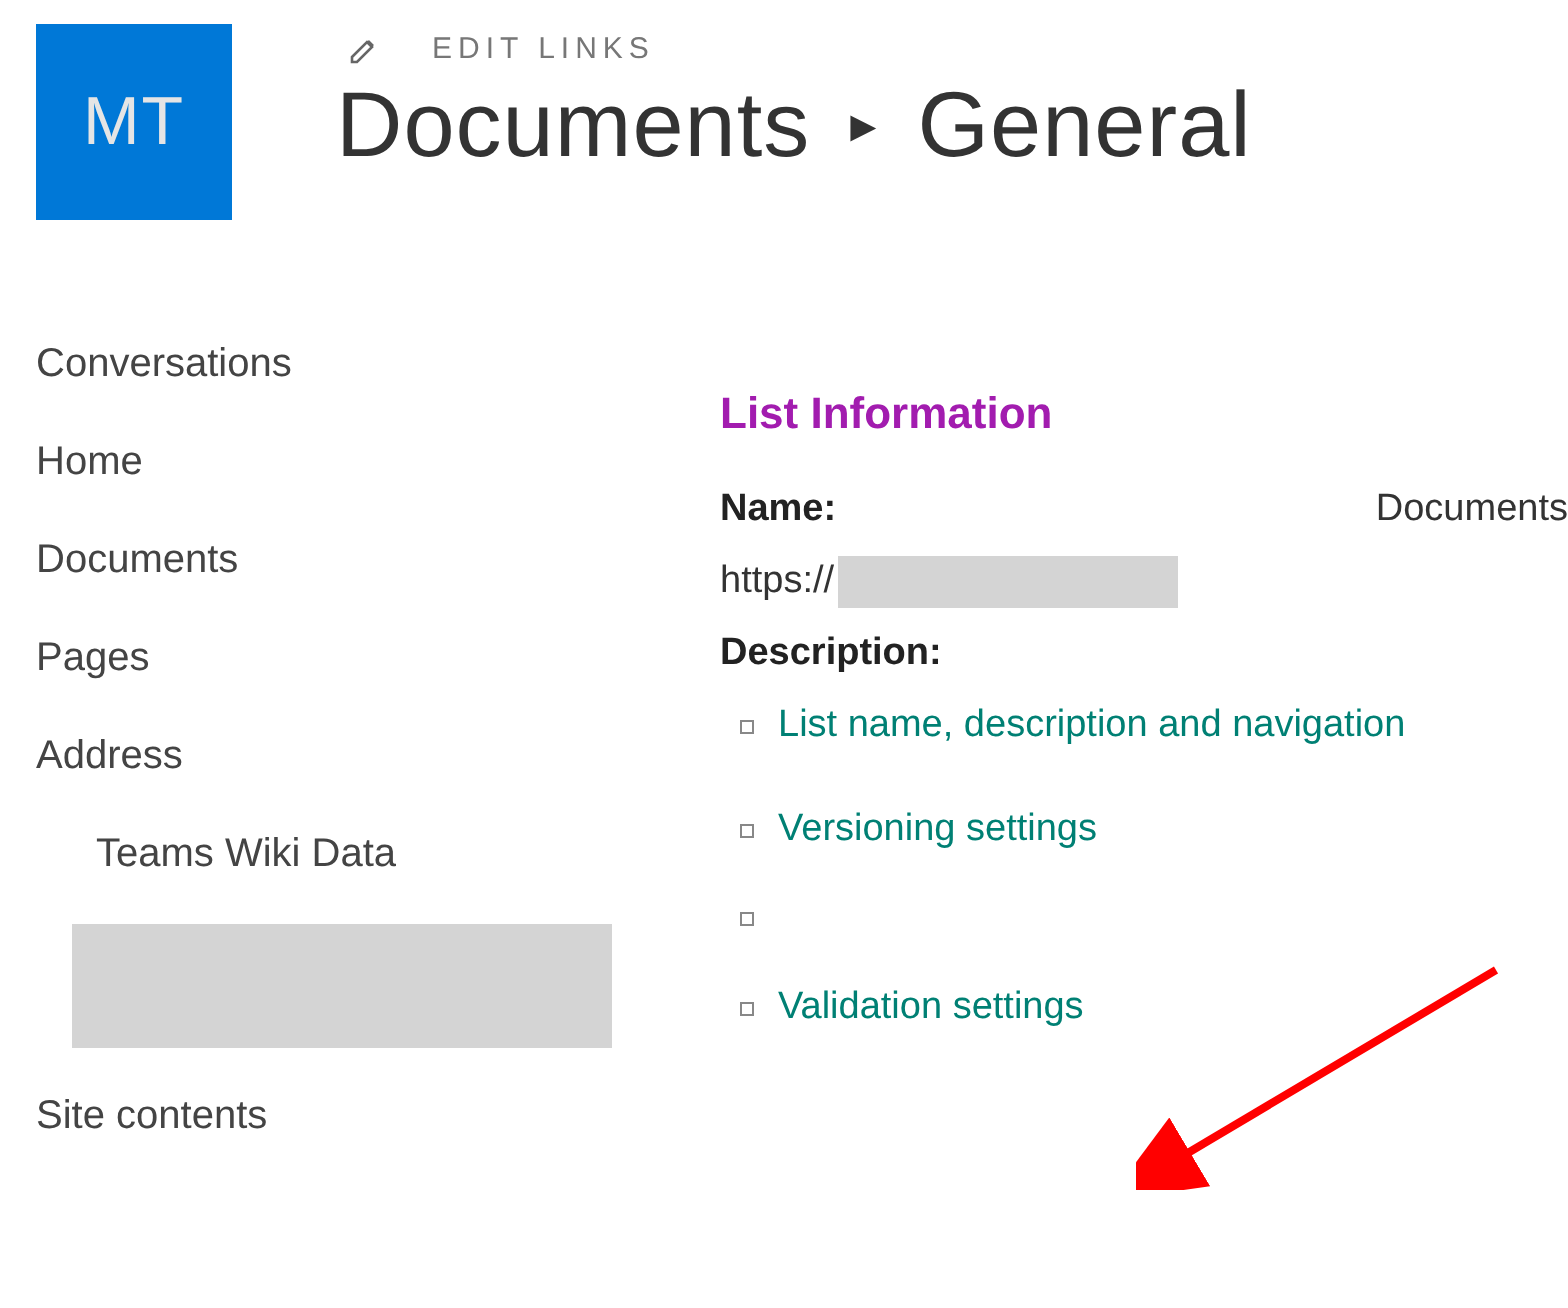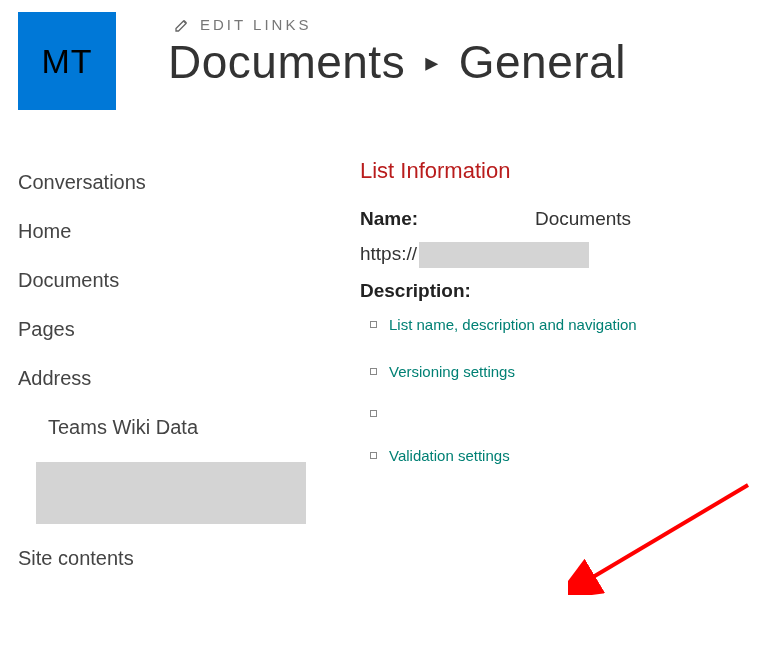--- a/index.html
+++ b/index.html
@@ -16,40 +16,40 @@
 
     .header {
       display: flex;
       align-items: flex-start;
       padding: 8px 0 0 18px;
     }
     .site-logo {
       width: 98px;
       height: 98px;
       background: #0078d7;
-      color: #000000;
+      color: #e5e5e5;
       display: flex;
       align-items: center;
       justify-content: center;
       font-size: 34px;
       font-weight: 300;
       letter-spacing: 1px;
       margin-top: 4px;
     }
     .header-text {
       margin-left: 52px;
       padding-top: 8px;
     }
     .edit-links {
       color: #777;
       font-size: 15px;
       letter-spacing: 3px;
       display: flex;
       align-items: center;
-      gap: 10px;
+      gap: 26px;
       padding-left: 6px;
     }
     .edit-links svg { display: block; }
     .title-row {
       margin-top: 2px;
       font-size: 46px;
       font-weight: 300;
       color: #333;
       display: flex;
       align-items: center;
@@ -86,28 +86,30 @@
       background: #d4d4d4;
       margin: 10px 0 10px 18px;
     }
 
     .main {
       flex: 1;
       padding-left: 30px;
     }
     .section-heading {
       font-size: 22px;
-      font-weight: 400;
-      color: #b91c1c;
+      font-weight: 700;
+      color: #a21caf;
       margin-bottom: 18px;
+      margin-top: 36px;
     }
     .info-row {
       display: flex;
       font-size: 19px;
       padding: 6px 0;
+      justify-content: space-between;
     }
     .info-label {
       width: 175px;
       font-weight: 600;
       color: #222;
     }
     .info-value {
       color: #333;
     }
     .redacted-inline {
@@ -126,21 +128,21 @@
       margin-bottom: 50px;
       padding-left: 10px;
     }
 
     .settings-list { }
     .settings-item {
       display: flex;
       align-items: center;
       gap: 12px;
       padding: 8px 0 22px 10px;
-      font-size: 15px;
+      font-size: 19px;
       text-align: right;
     }
     .bullet {
       width: 7px;
       height: 7px;
       border: 1.5px solid #888;
       display: inline-block;
     }
     .settings-link {
       color: #008074;

